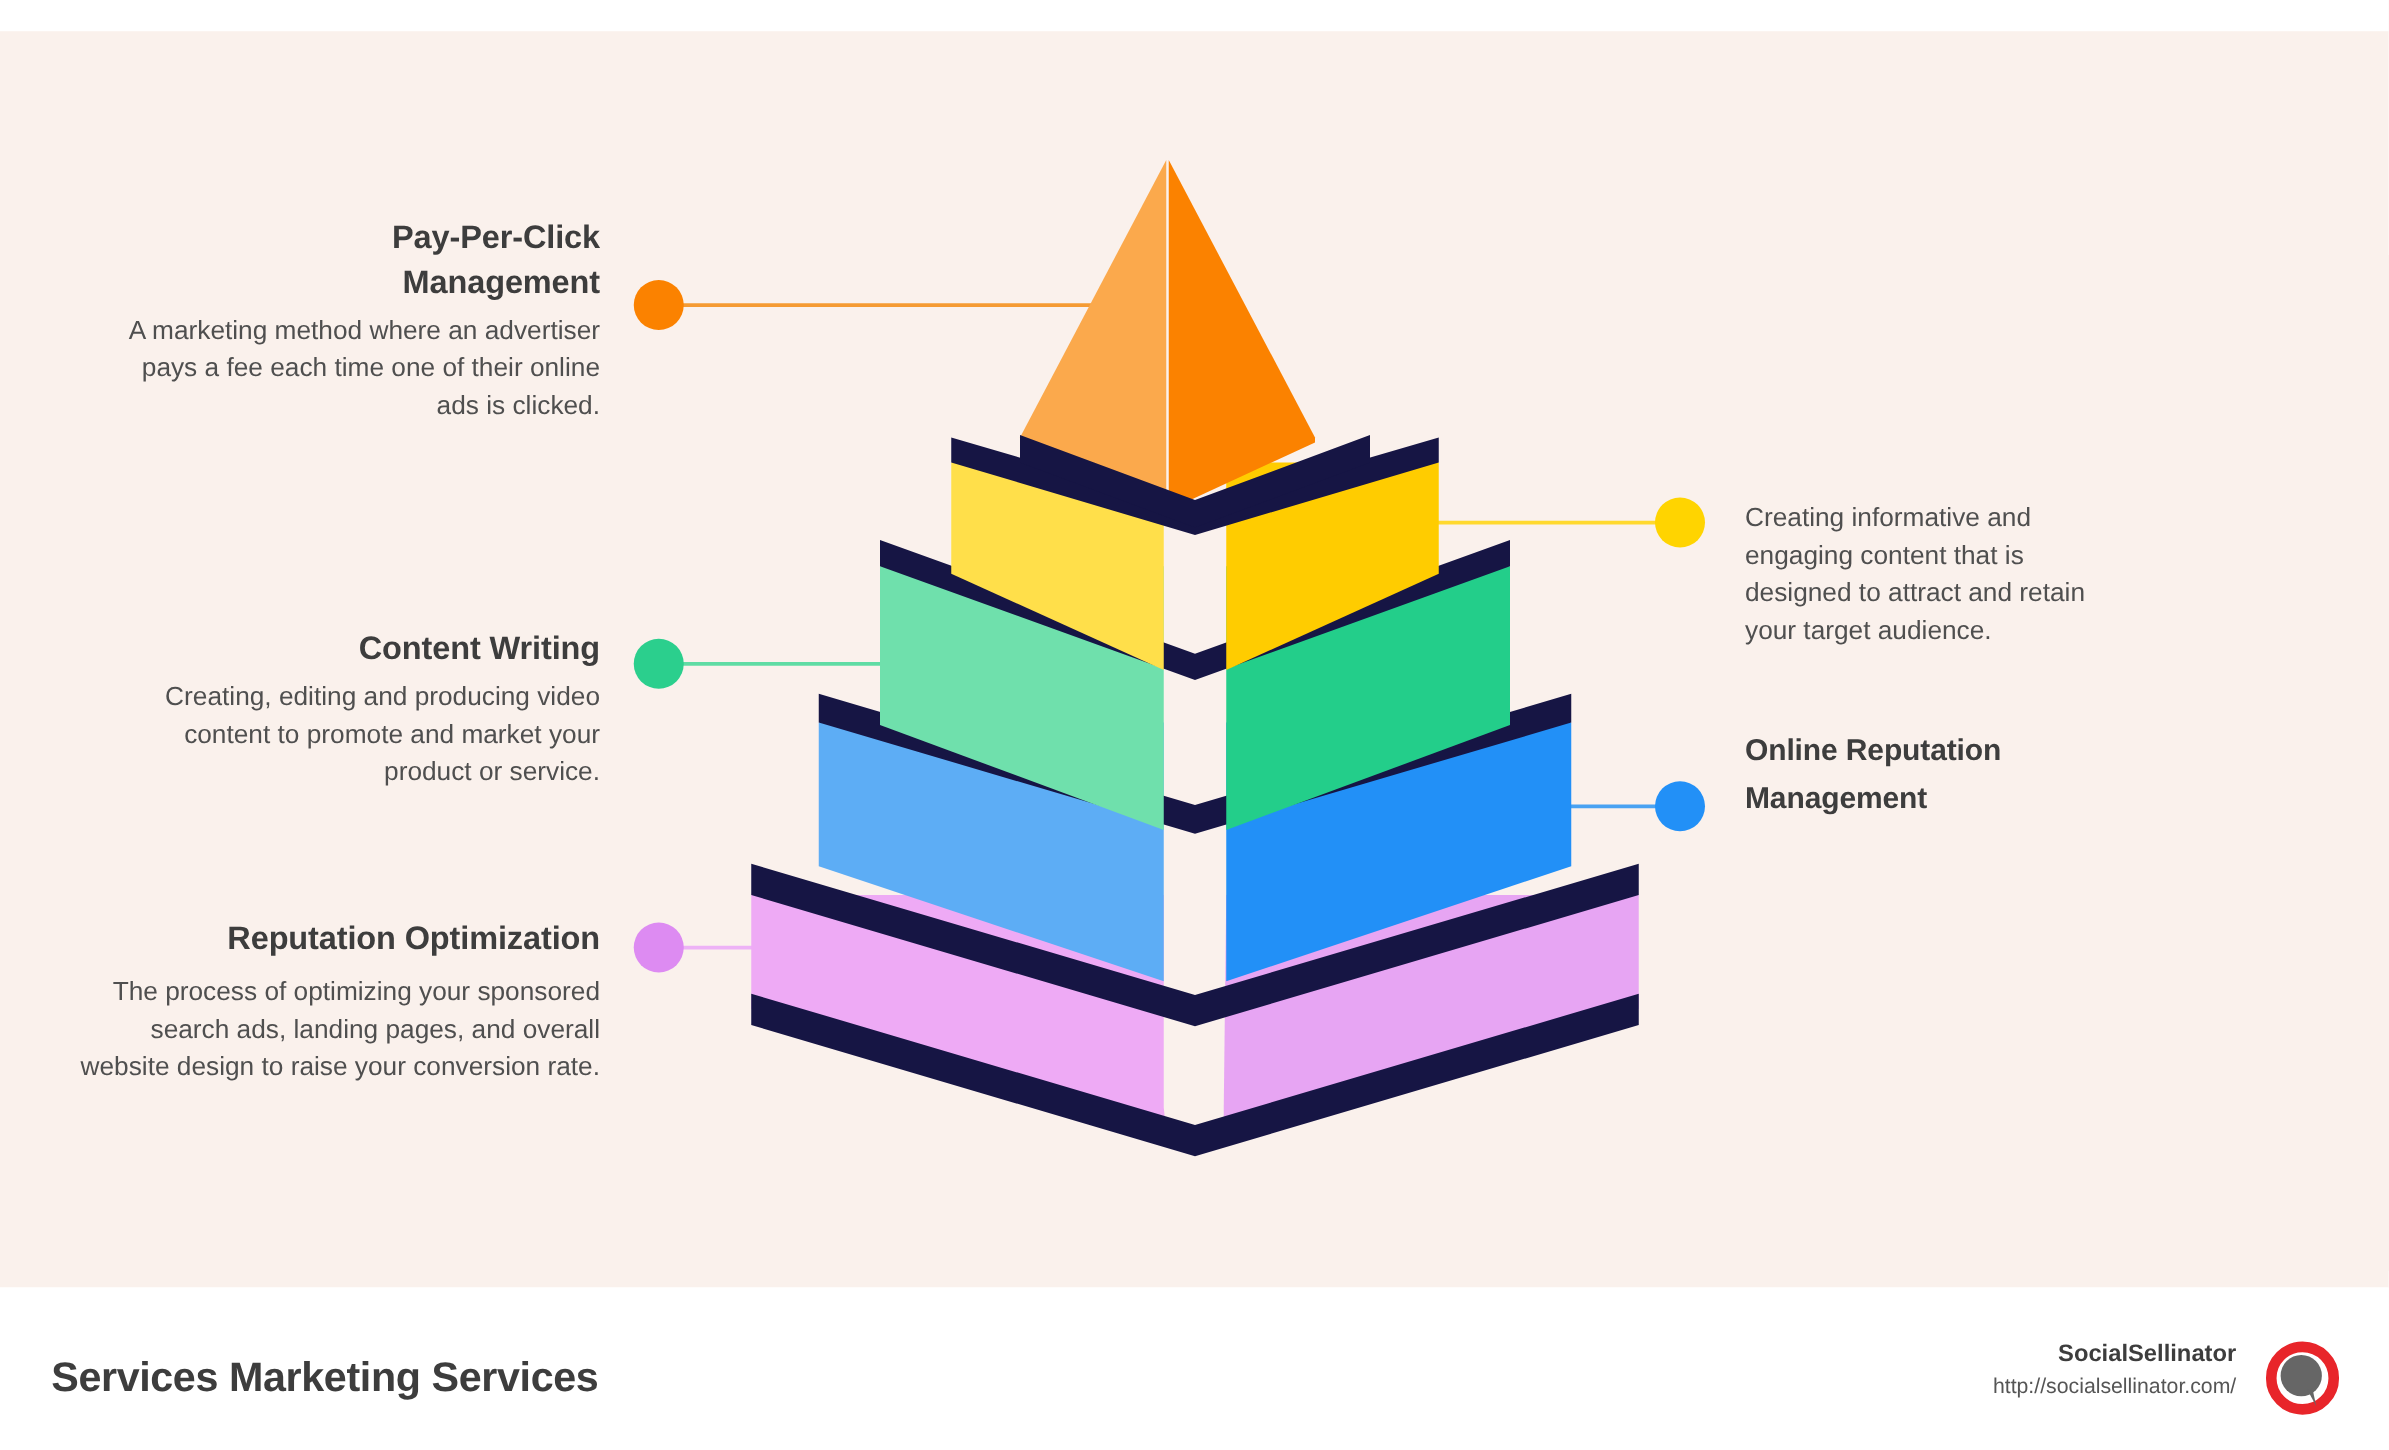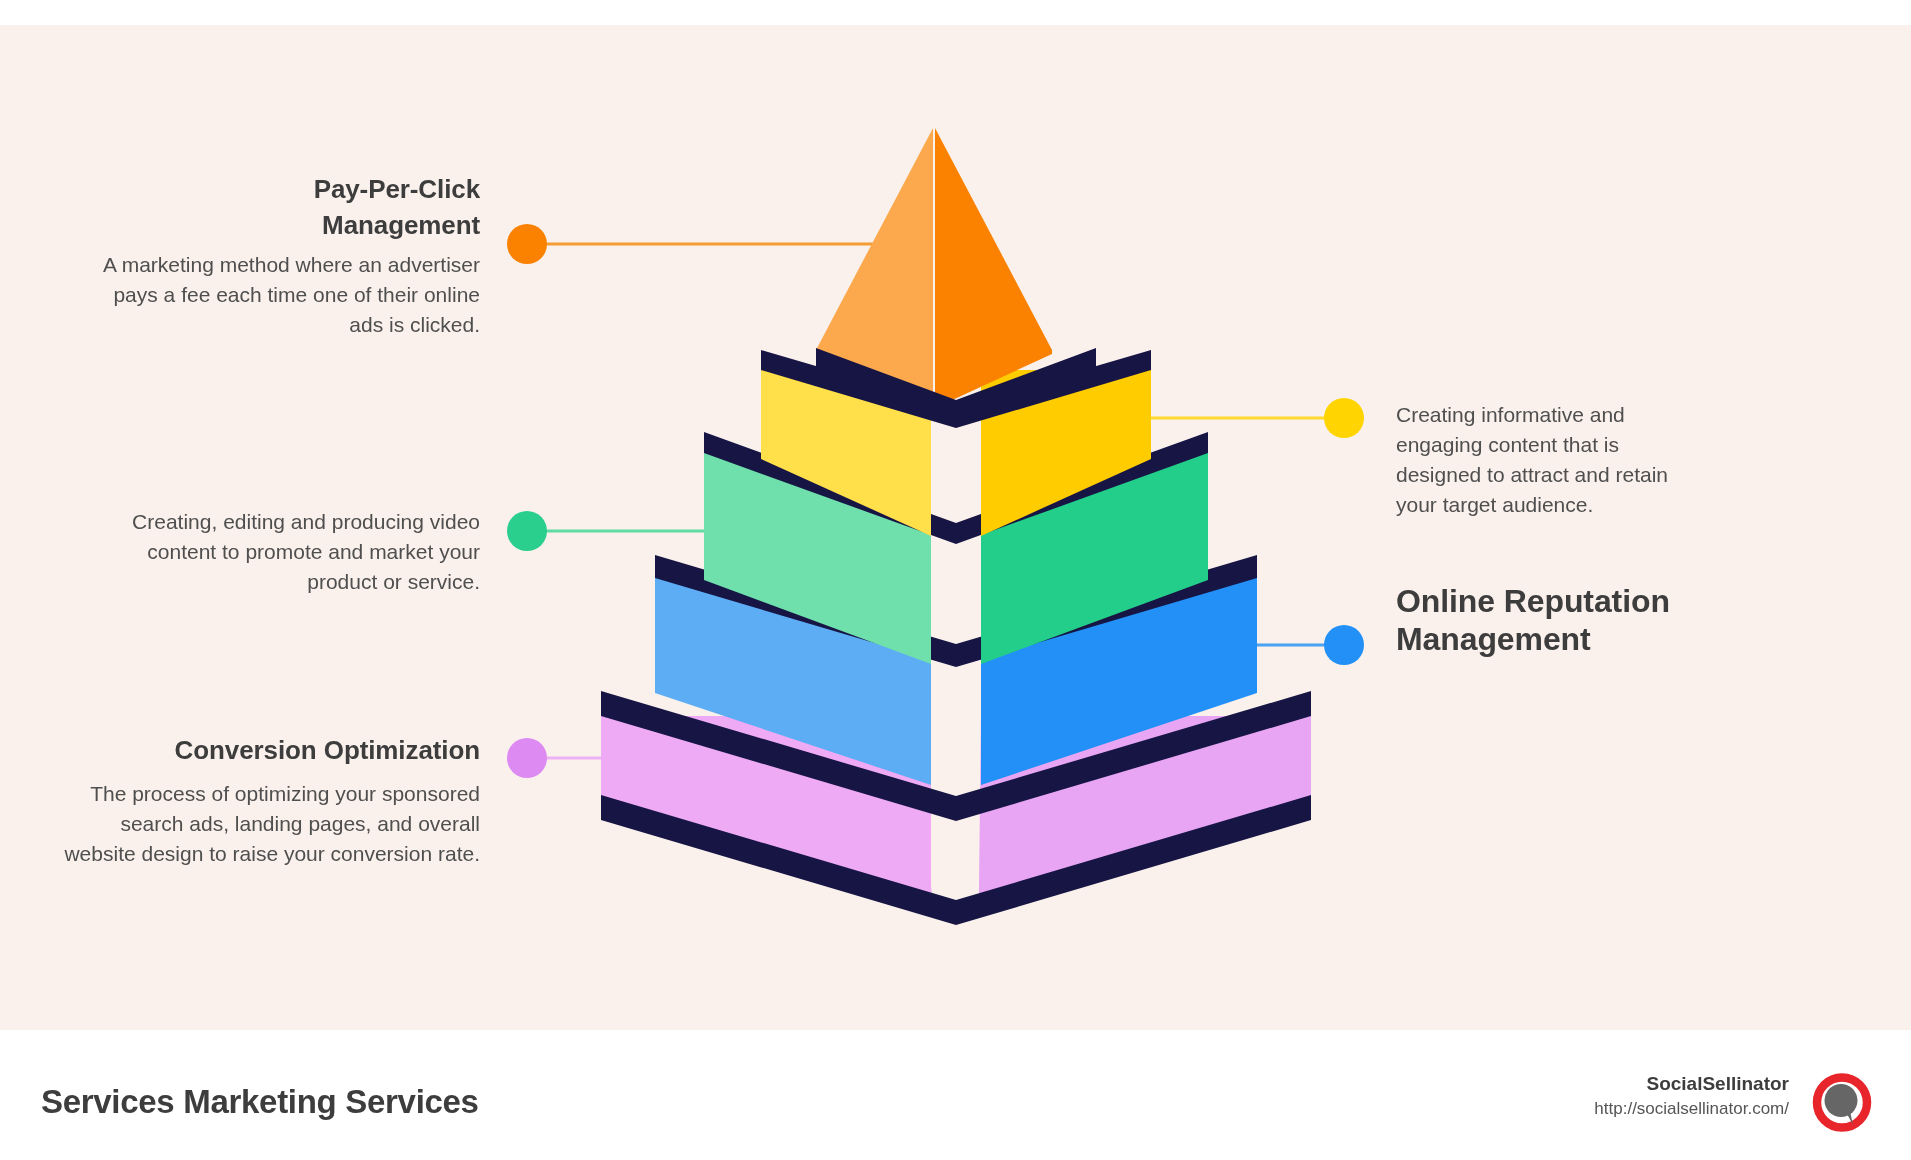--- a/index.html
+++ b/index.html
@@ -90,21 +90,21 @@
     width: 300px;
   }
   #label-video .title { font-size: 26px; line-height: 36px; }
   #label-video .desc  { font-size: 21px; line-height: 30px; margin-top: 7px; }
 
   #label-orm {
     left: 1396px;
     top: 557px;
     width: 335px;
   }
-  #label-orm .title { font-size: 32px; line-height: 38px; }
+  #label-orm .title { font-size: 24px; line-height: 38px; }
   #label-orm .desc  { font-size: 17px; line-height: 25px; margin-top: 9px; }
 
   
   #footer-title {
     position: absolute;
     left: 41px;
     top: 1058px;
     font-size: 33px;
     font-weight: bold;
     color: #3d3d3d;
@@ -196,25 +196,26 @@
 
   <div class="label left" id="label-ppc">
     <div class="title">
       <span>Pay-Per-Click</span><br>
       <span>Management</span>
     </div>
     <div class="desc">A marketing method where an advertiser pays a fee each time one of their online ads is clicked.</div>
   </div>
 
   <div class="label left" id="label-content">
+    <div class="title">Content Writing</div>
     <div class="desc">Creating, editing and producing video content to promote and market your product or service.</div>
   </div>
 
   <div class="label left" id="label-conversion">
-    <div class="title">Conversion Optimization</div>
+    <div class="title">Reputation Optimization</div>
     <div class="desc">The process of optimizing your sponsored search ads, landing pages, and overall website design to raise your conversion rate.</div>
   </div>
 
   <div class="label right" id="label-video">
     <div class="desc">Creating informative and engaging content that is designed to attract and retain your target audience.</div>
   </div>
 
   <div class="label right" id="label-orm">
     <div class="title">
       <span>Online Reputation</span><br>

